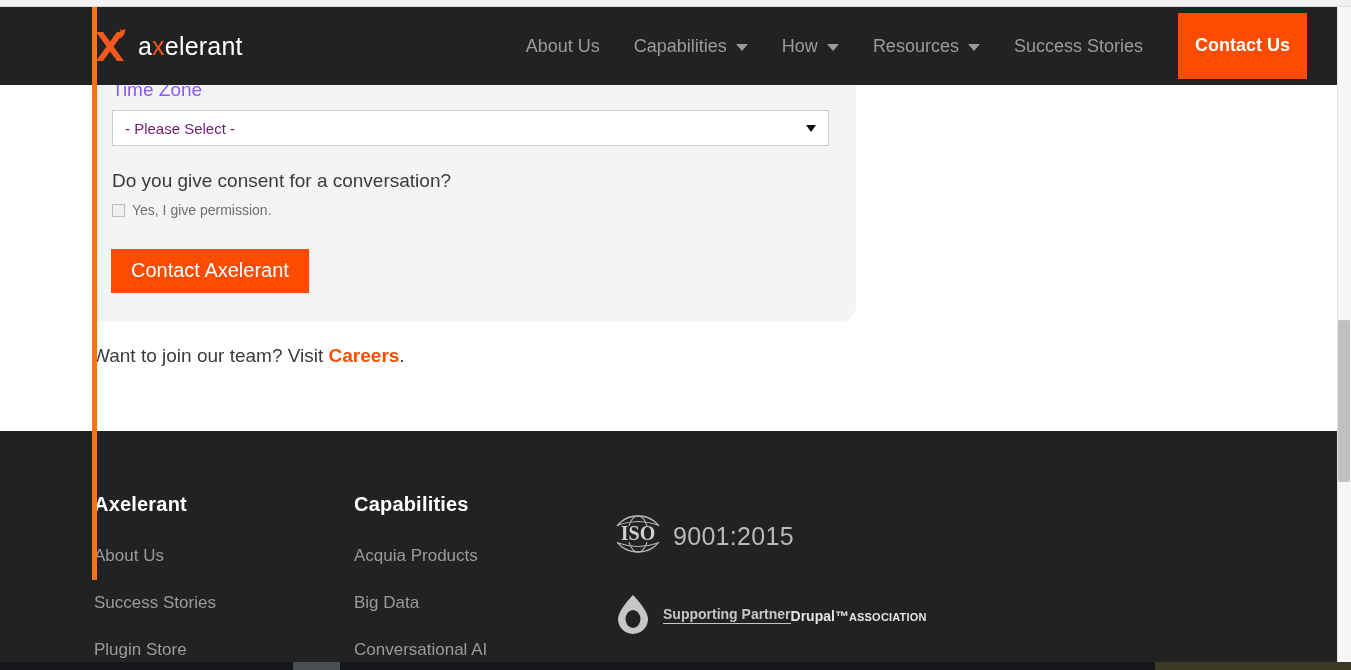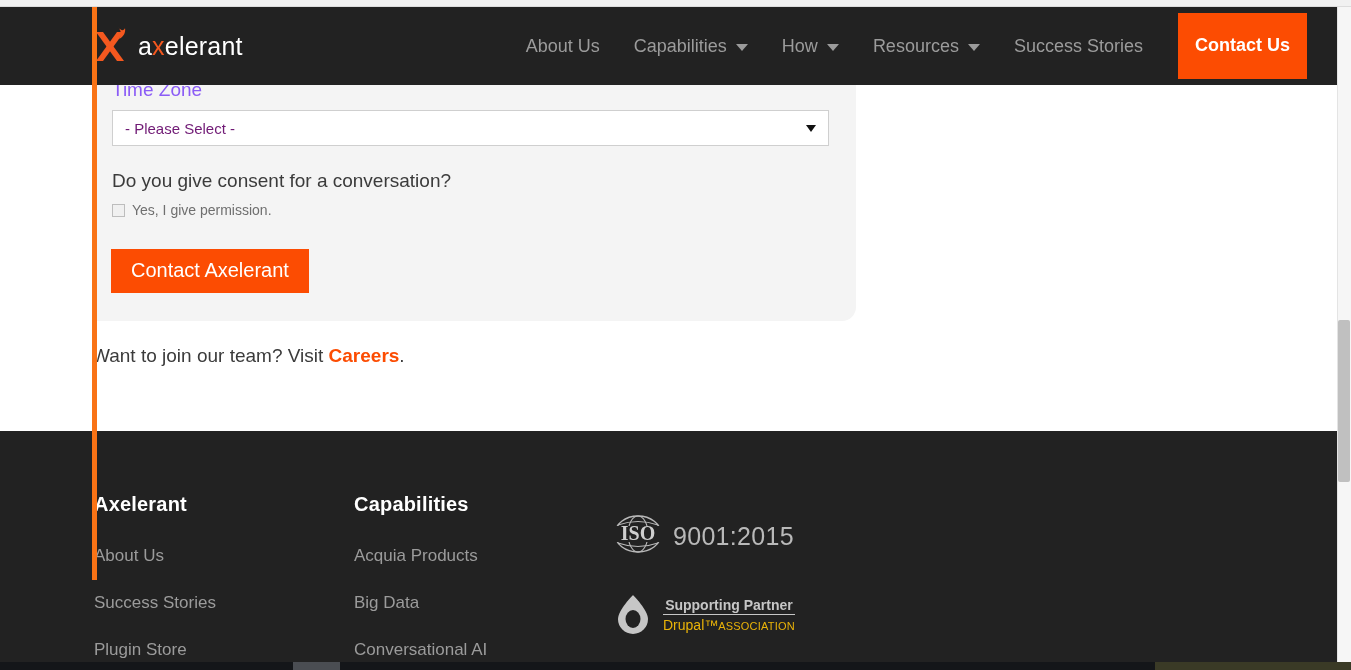--- a/index.html
+++ b/index.html
@@ -260,35 +260,34 @@
     color: #b9b9b9;
     letter-spacing: 0.3px;
   }
   .cred-drupal {
     display: flex;
     align-items: center;
     gap: 9px;
   }
   .drupal-lines {
     display: flex;
-    flex-direction: column;
+    flex-direction: row;
     line-height: 1.15;
-    text-align: center;
   }
   .dl-top {
     font-size: 14px;
     font-weight: bold;
     color: #c6c6c6;
     border-bottom: 1.5px solid #c6c6c6;
     padding-bottom: 1px;
   }
   .dl-bot {
     font-size: 14px;
-    font-weight: normal;
-    color: #eab308;
+    font-weight: bold;
+    color: #e5e5e5;
     padding-top: 2px;
   }
   .dl-bot .assoc { font-size: 11px; letter-spacing: 0.2px; }
 
   
   .accent-bar {
     position: absolute;
     left: 92px;
     top: 7px;
     width: 5px;

